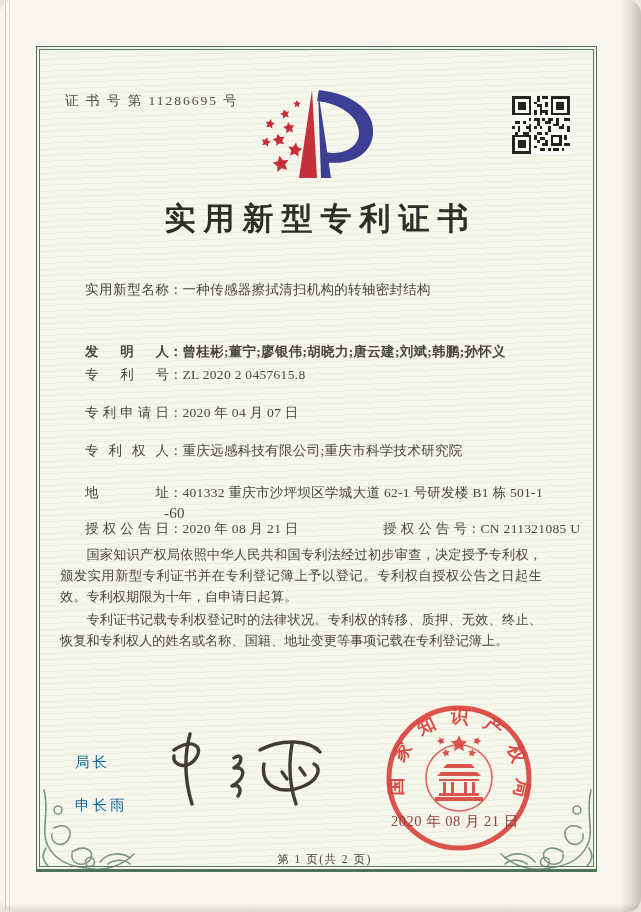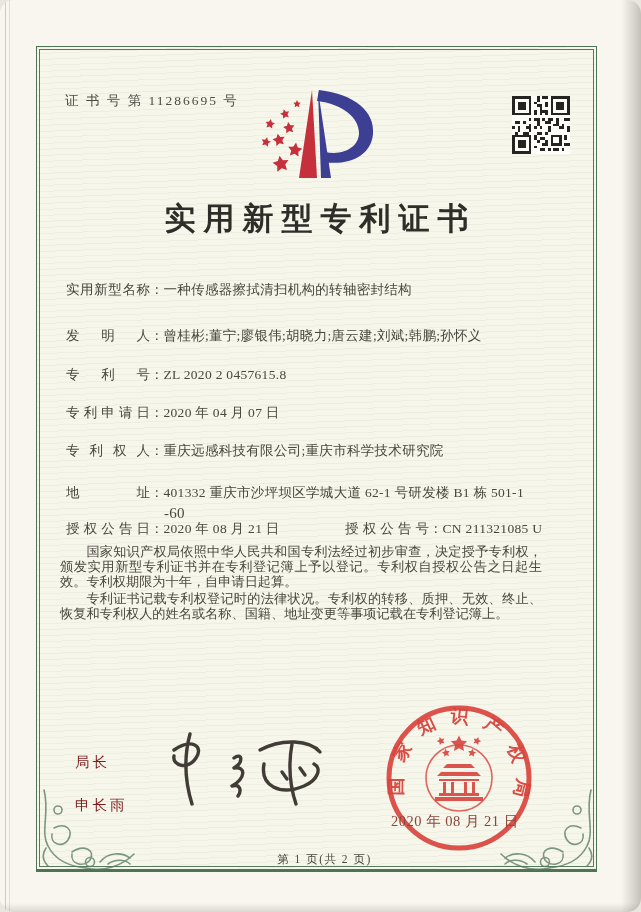--- a/index.html
+++ b/index.html
@@ -33,35 +33,35 @@
 
   .logo { position:absolute; left:255px; top:86px; width:135px; height:100px; }
   .qr { position:absolute; left:512px; top:96px; width:58px; height:58px; }
 
   .title { position:absolute; left:0; width:641px; top:198px; text-align:center;
     font-size:31px; font-weight:bold; letter-spacing:8px; color:#2f2d28; }
 
   .row { position:absolute; left:66px; width:490px; font-size:13.5px; color:#4a473f;
     white-space:nowrap; }
   .pair { display:inline-block; }
-  .lbl { display:inline-block; width:84px; text-align:justify; text-align-last:justify; }
+  .lbl { display:inline-block; width:84px; text-align:justify; text-align-last:justify;margin-left:19px; }
   .colon { display:inline-block; }
   .val { letter-spacing:0.3px; }
   .val-line2 { padding-left:98px; margin-top:3px; font-size:15px; letter-spacing:0.3px; }
-  .row-name { top:281px; } .row-inventors { top:327px; } .row-patentno { top:366px; }
+  .row-name { top:281px; } .row-inventors { top:343px;font-weight:bold; } .row-patentno { top:366px; }
   .row-filing { top:404px; } .row-patentee { top:442px; } .row-address { top:484px; }
   .row-grant { top:520px; }
   .pair-2 { margin-left:62px; }
 
   .body-text { position:absolute; left:60px; top:544px; width:482px;
-    font-size:13.2px; line-height:15px; color:#4a473f; text-align:justify; }
+    font-size:13.2px; line-height:21px; color:#4a473f; text-align:justify; }
   .body-text p { text-indent:2em; margin:0 0 2px 0; }
 
   .officer { position:absolute; left:75px; top:753px; font-size:14.5px;
-    letter-spacing:3px; color:#7f1d1d; }
+    letter-spacing:3px; color:#0369a1; }
   .officer div + div { margin-top:24px; }
   .signature { position:absolute; left:148px; top:724px; width:195px; height:90px; }
 
   .seal { position:absolute; left:383px; top:702px; width:152px; height:152px; }
   .seal-date { position:absolute; left:391px; top:812px; font-size:14.5px;
     letter-spacing:0.5px; color:#8c453c; }
 
   .page-no { position:absolute; left:4px; width:641px; top:852px; text-align:center;
     font-size:11.5px; letter-spacing:1.5px; color:#4a473f; }
   .back-note { position:absolute; left:0; width:641px; top:883px; text-align:right;

